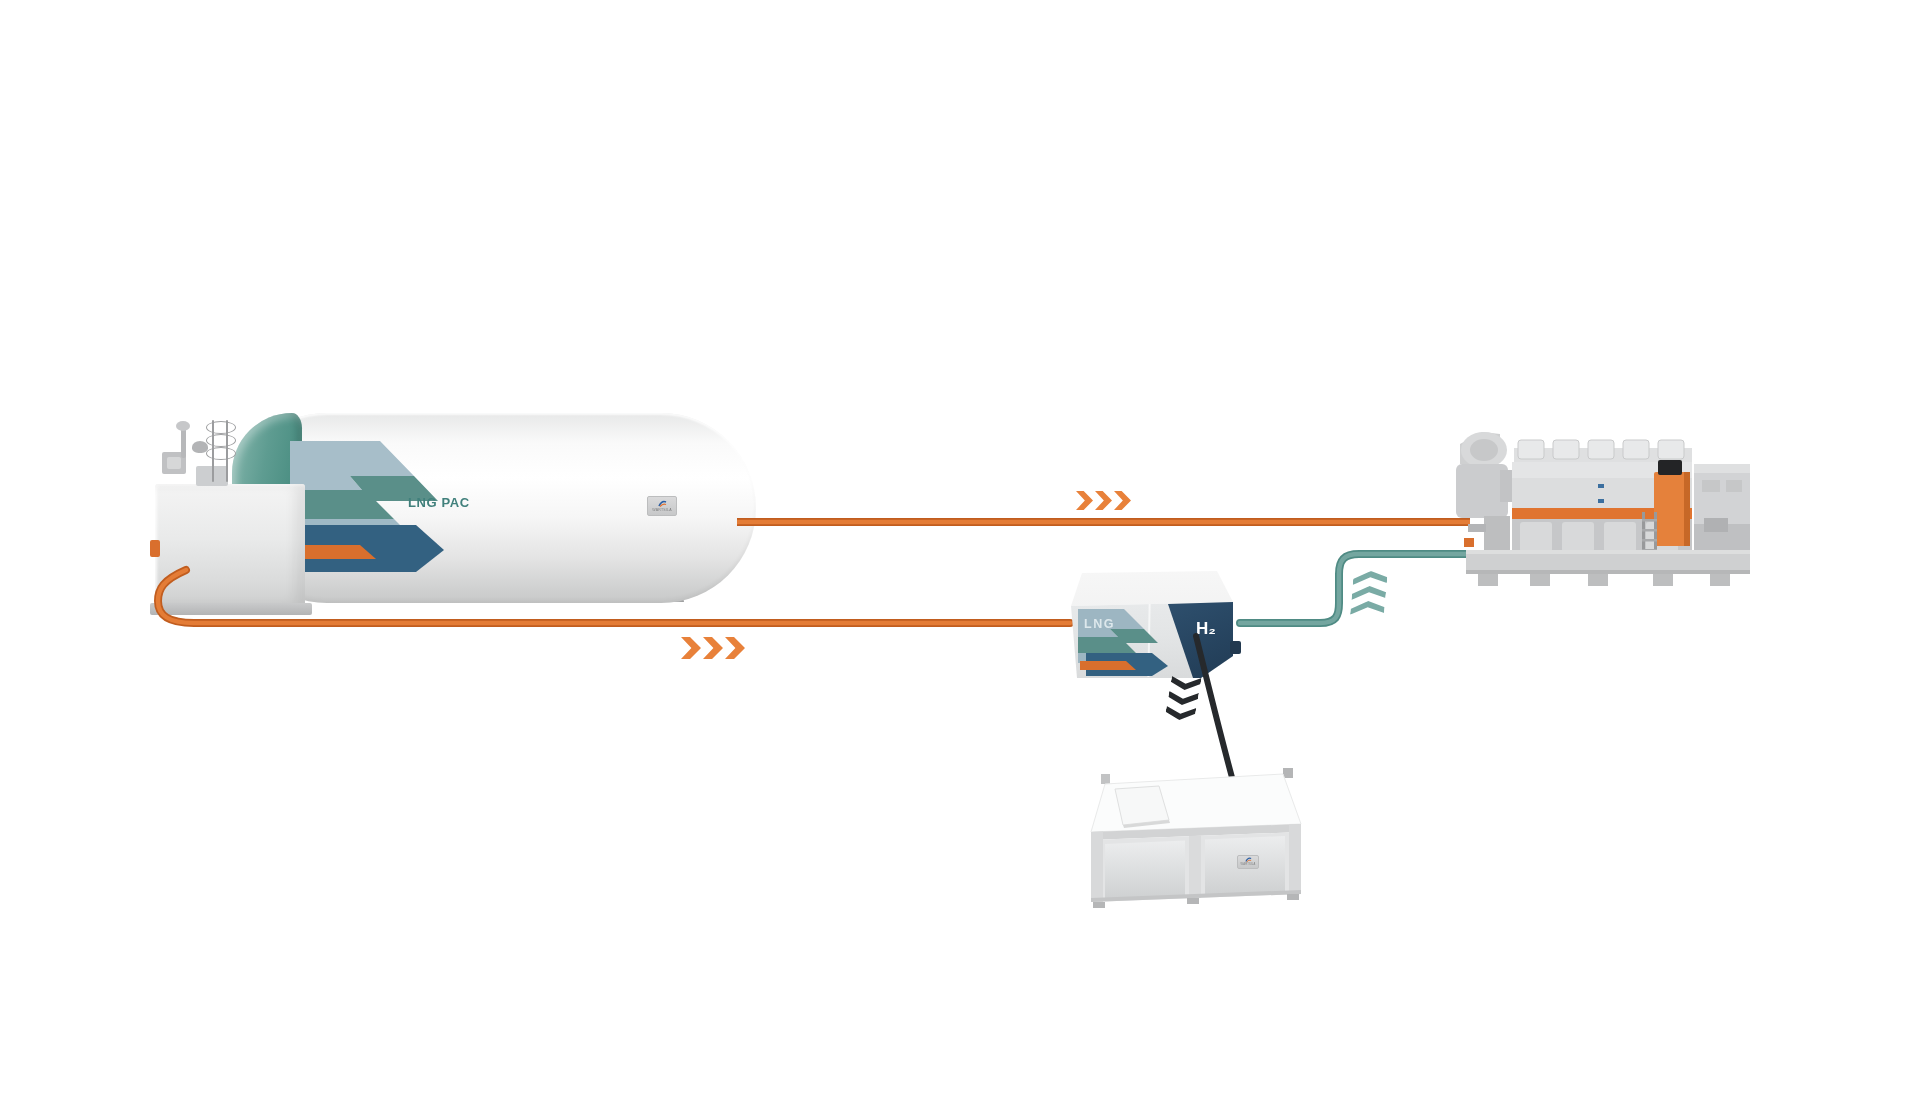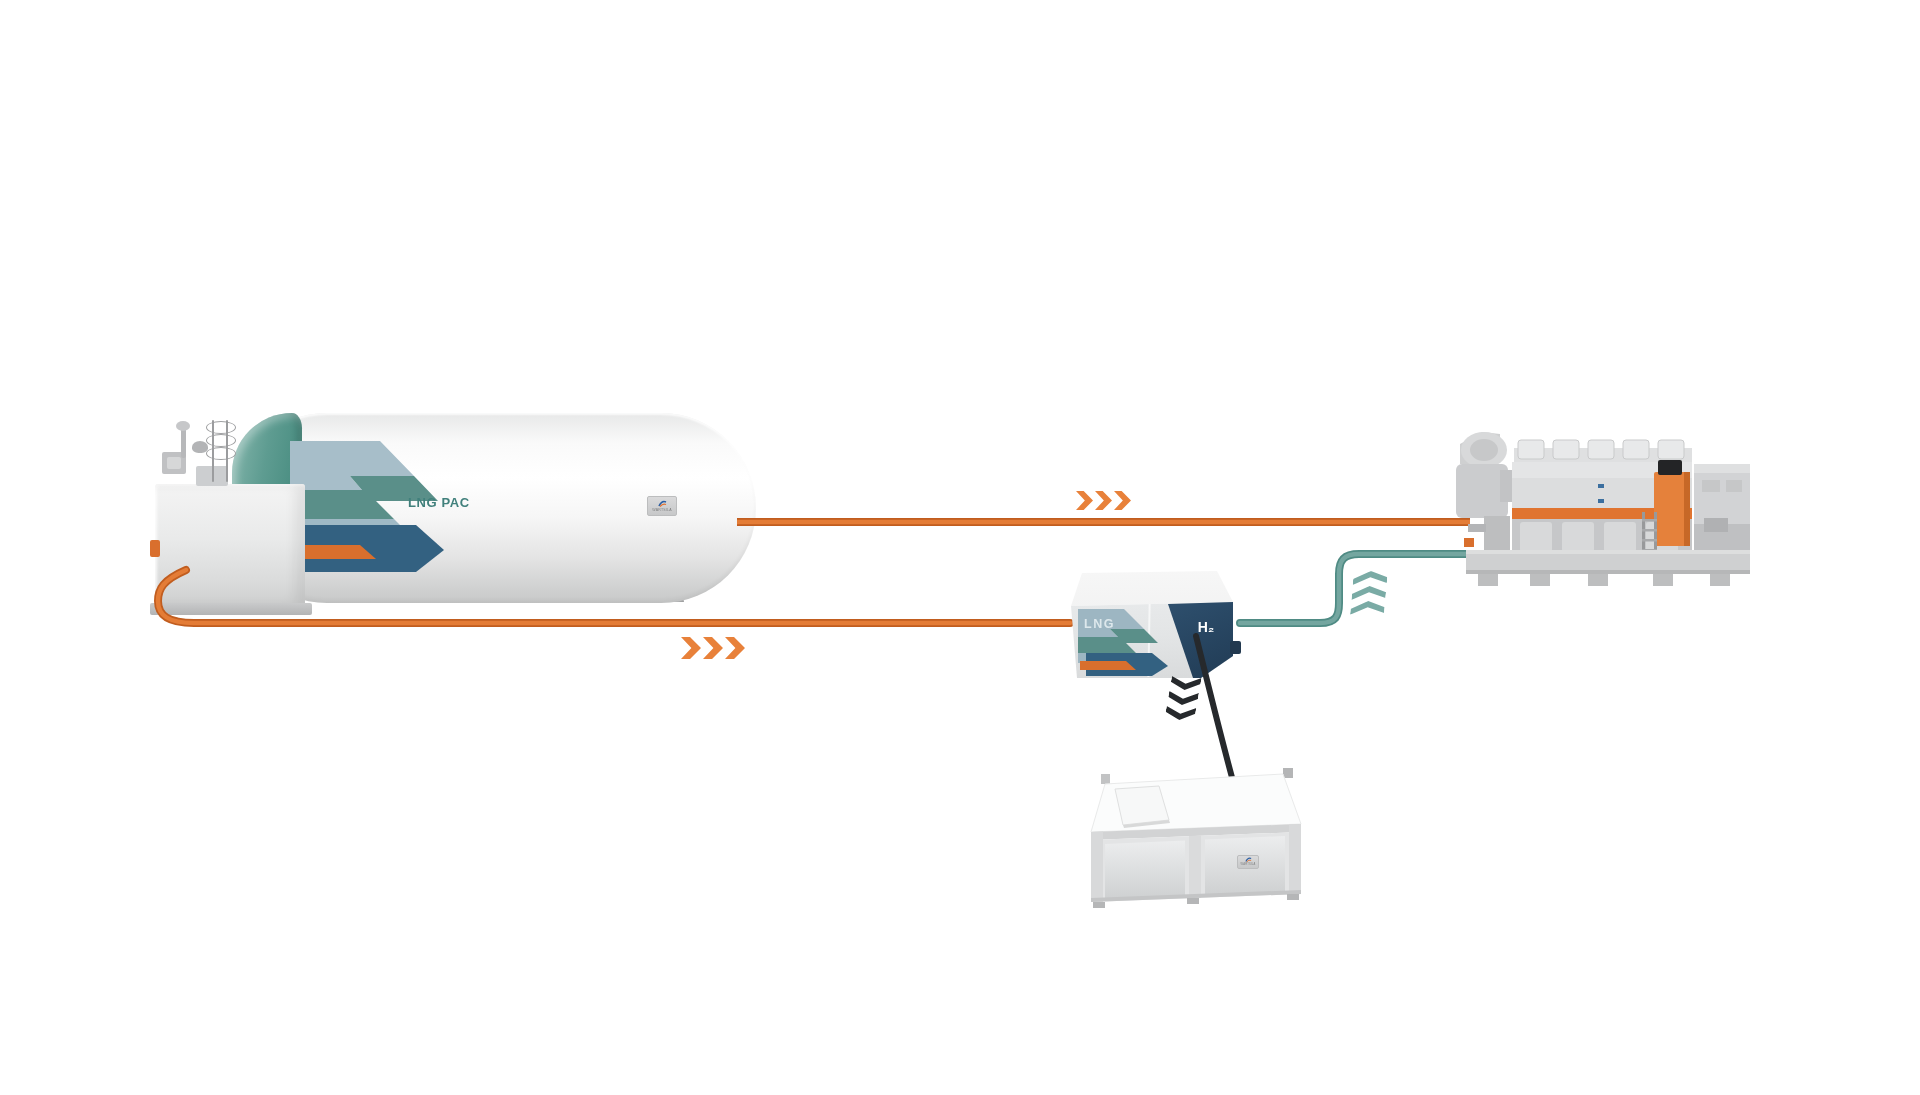--- a/index.html
+++ b/index.html
@@ -46,21 +46,21 @@
     clip-path:polygon(11px 39px,173px 35px,173px 89px,141px 111px,17px 111px);
     background:linear-gradient(180deg,#eceeef 0%,#e3e5e6 60%,#d8dadb 100%);}
   .module .seam{position:absolute;left:88px;top:37px;width:2px;height:73px;
     background:rgba(255,255,255,.65);transform:skewX(-1deg);}
   .module .h2-panel{position:absolute;left:0;top:0;width:182px;height:114px;
     clip-path:polygon(108px 37px,173px 35px,173px 89px,141px 111px,133px 111px);
     background:linear-gradient(155deg,#3a5f80 0%,#2b4b68 55%,#203a53 100%);}
   .module .lng-txt{position:absolute;left:24px;top:50px;font-size:12.5px;font-weight:bold;
     letter-spacing:1.5px;color:#dde8ec;}
   .module .h2-txt{position:absolute;left:128px;top:52px;width:36px;text-align:center;
-    font-size:14px;font-weight:bold;color:#ffffff;}
+    font-size:17px;font-weight:bold;color:#ffffff;}
   .module .flange{position:absolute;left:170px;top:74px;width:11px;height:13px;
     background:#22394f;border-radius:2px;}
 
   
   .arrow-row{position:absolute;display:flex;}
   .arrow-col{position:absolute;display:flex;flex-direction:column;}
   .chev{display:block;}
   .chev-right{clip-path:polygon(0% 0%,45% 0%,100% 50%,45% 100%,0% 100%,52% 50%);}
   .chev-up{clip-path:polygon(0% 100%,0% 55%,50% 0%,100% 55%,100% 100%,50% 48%);}
   .chev-down{clip-path:polygon(0% 0%,50% 52%,100% 0%,100% 45%,50% 100%,0% 45%);}

